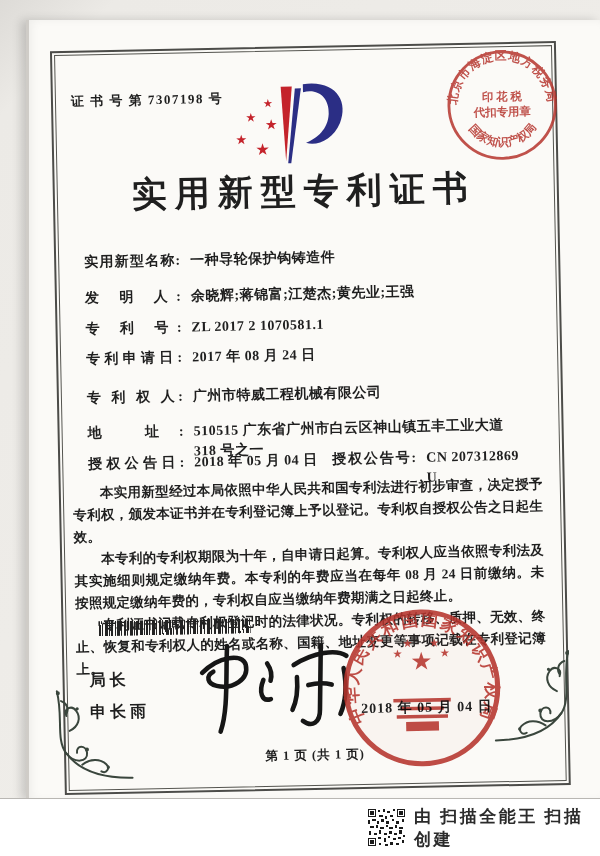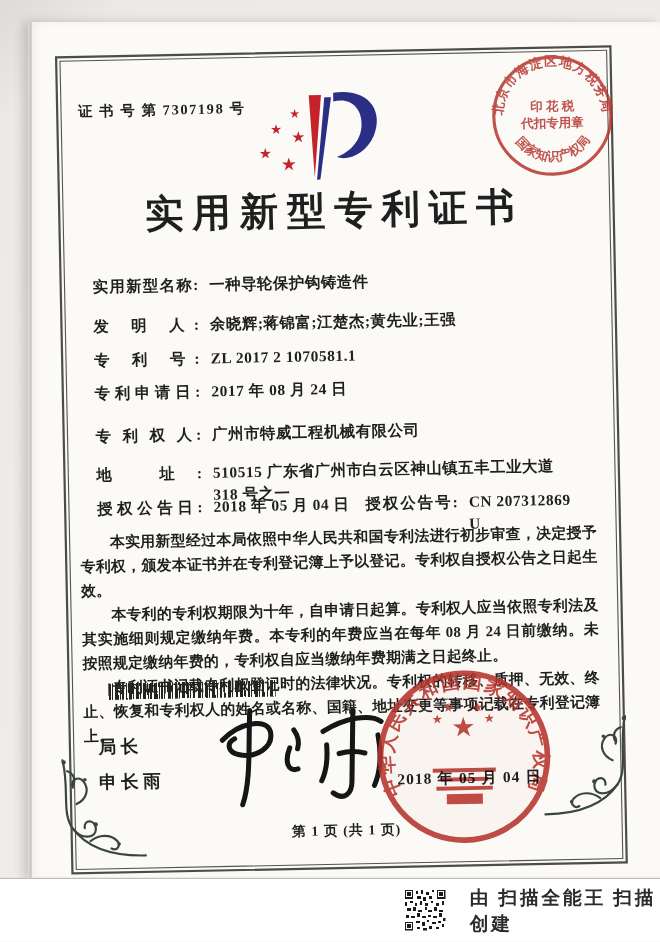--- a/index.html
+++ b/index.html
@@ -28,21 +28,21 @@
   .director{position:absolute;left:59px;top:640px;font-size:16px;font-weight:bold;letter-spacing:4px;line-height:32px;}
   .signature{position:absolute;left:158px;top:614px;width:176px;height:112px;}
   .seal-main{position:absolute;left:309px;top:588px;width:164px;height:164px;opacity:.88;z-index:2;}
   .seal-date{position:absolute;left:330px;top:681px;font-size:14px;font-weight:bold;letter-spacing:1px;z-index:3;mix-blend-mode:multiply;}
   .page-note{position:absolute;left:32px;top:727px;width:502px;text-align:center;font-size:12.5px;font-weight:bold;letter-spacing:1px;}
   .corner{position:absolute;width:82px;height:108px;}
   .corner-bl{left:20px;top:662px;}
   .corner-br{left:462px;top:632px;transform:scaleX(-1);}
   .scan-bar{position:absolute;left:0;bottom:0;width:600px;height:57px;background:#ffffff;border-top:1px solid #b9b7b3;z-index:5;display:flex;align-items:center;}
   .qr{width:37px;height:37px;margin-left:368px;flex:none;}
-  .scan-text{font-size:17px;letter-spacing:2.5px;color:#2b2b2b;margin-left:22px;font-weight:600;}
+  .scan-text{font-size:17px;letter-spacing:2.5px;color:#2b2b2b;margin-left:9px;font-weight:600;}
   svg text{font-family:"Liberation Serif","DejaVu Serif",serif;}
 </style>
 </head>
 <body>
 
 <div class="canvas">
   <div class="sheet">
     <div class="tilt">
 
       <div class="frame"></div>

